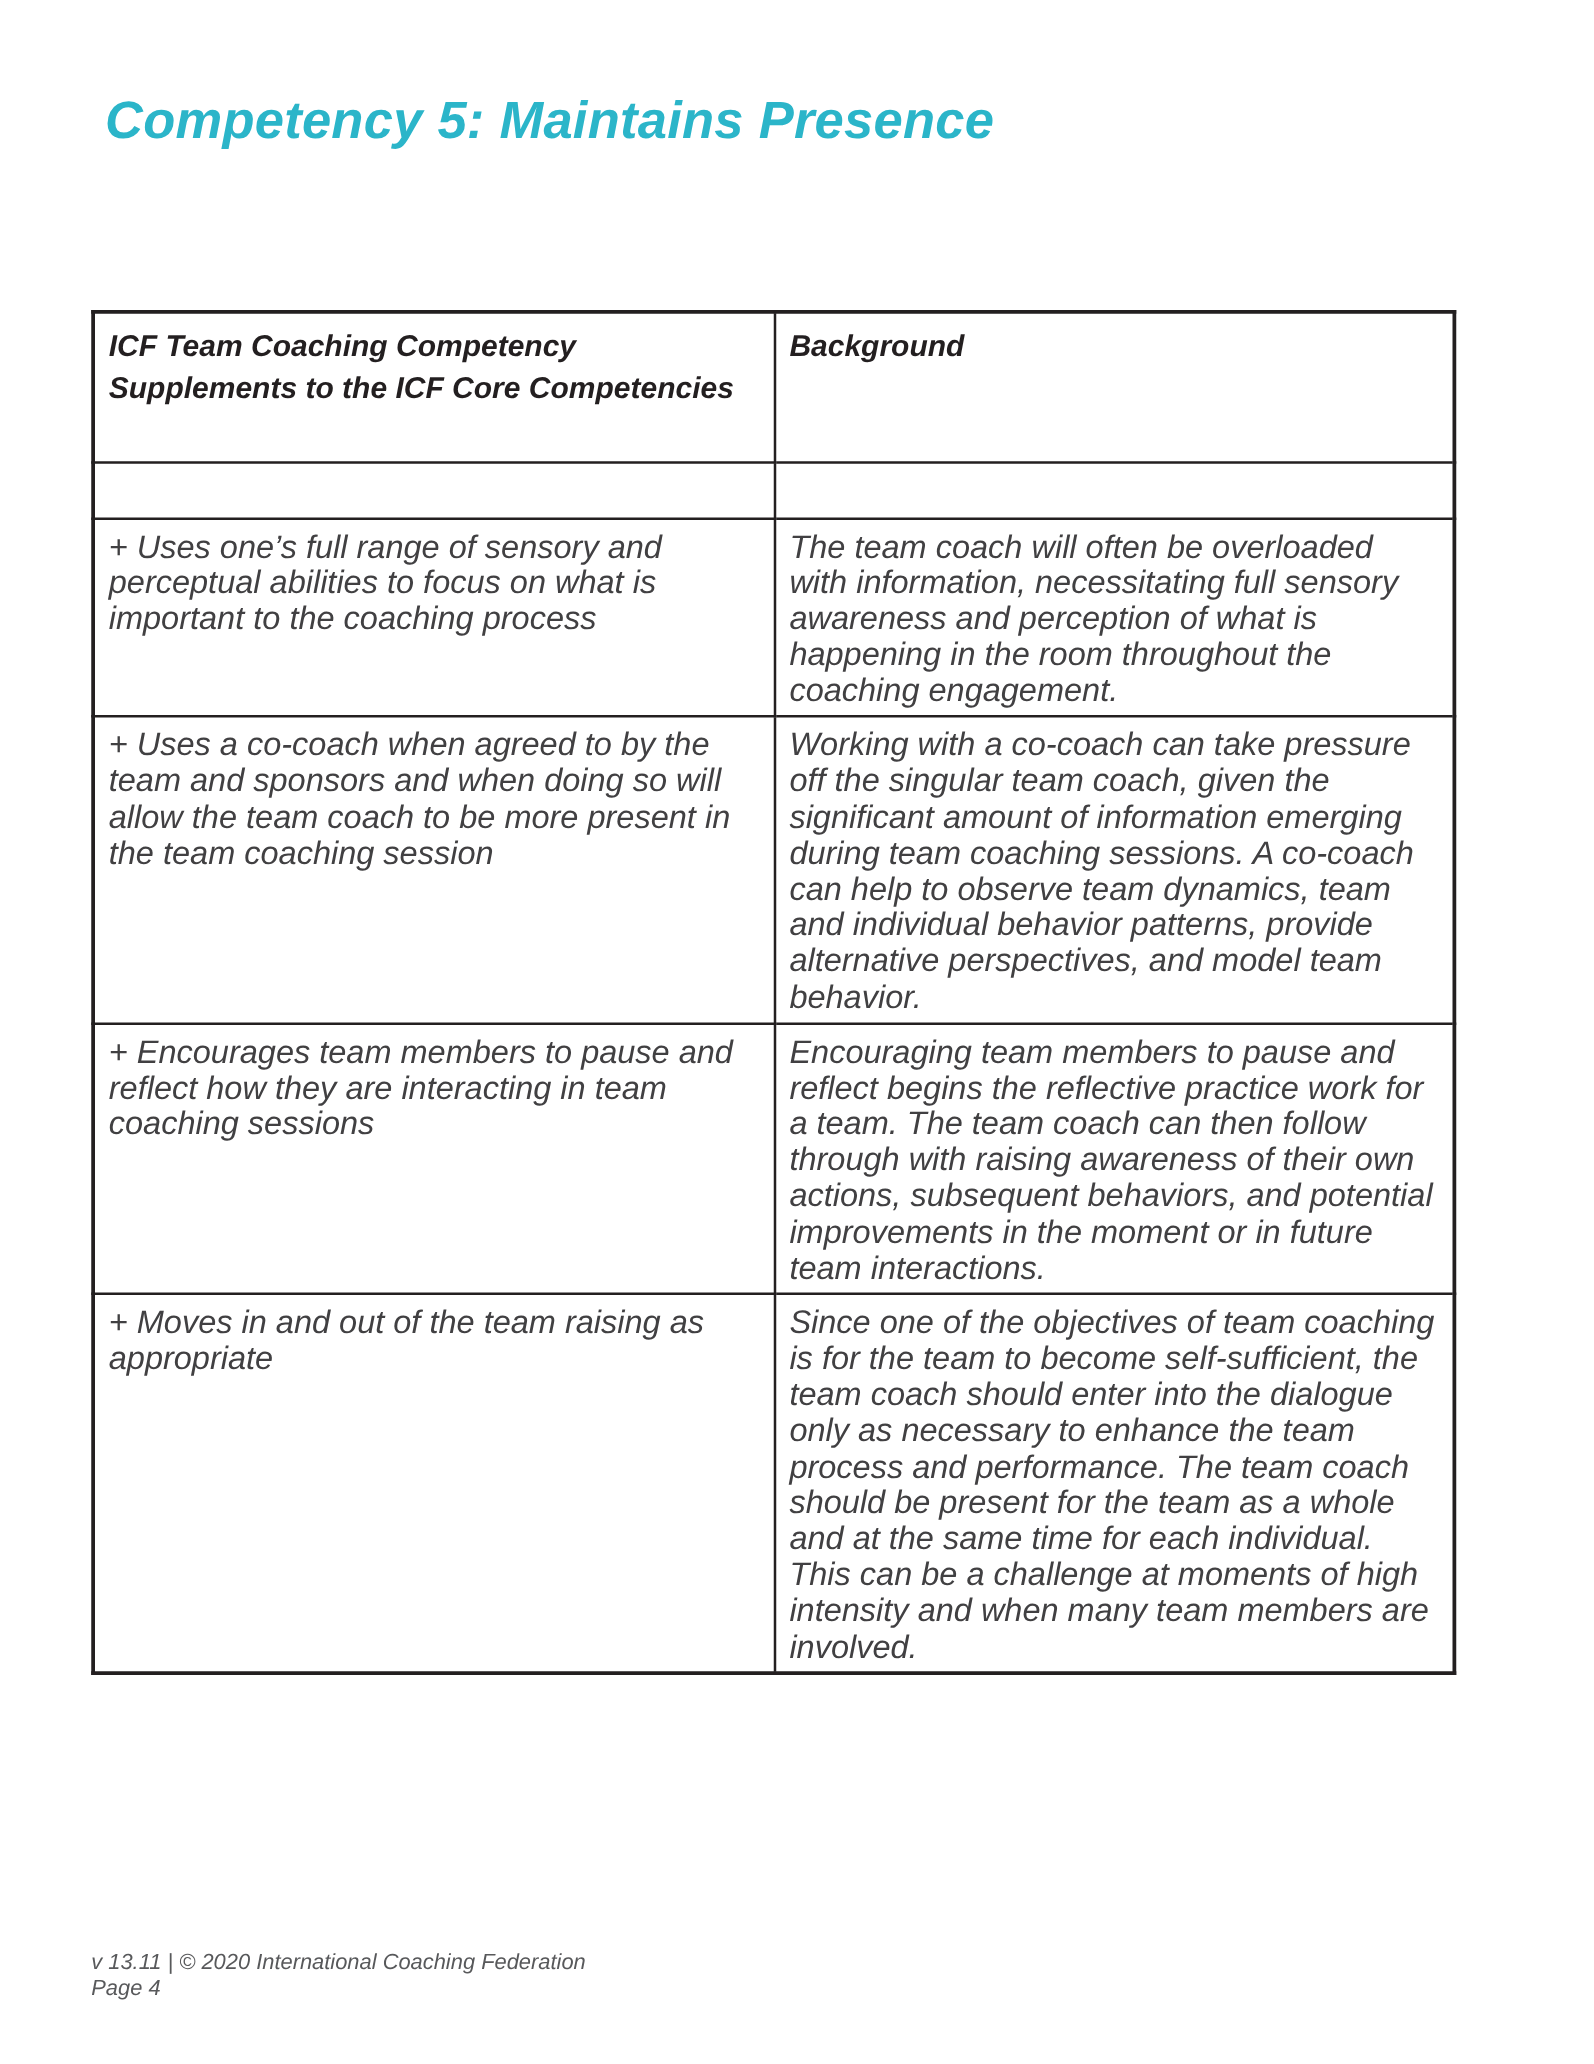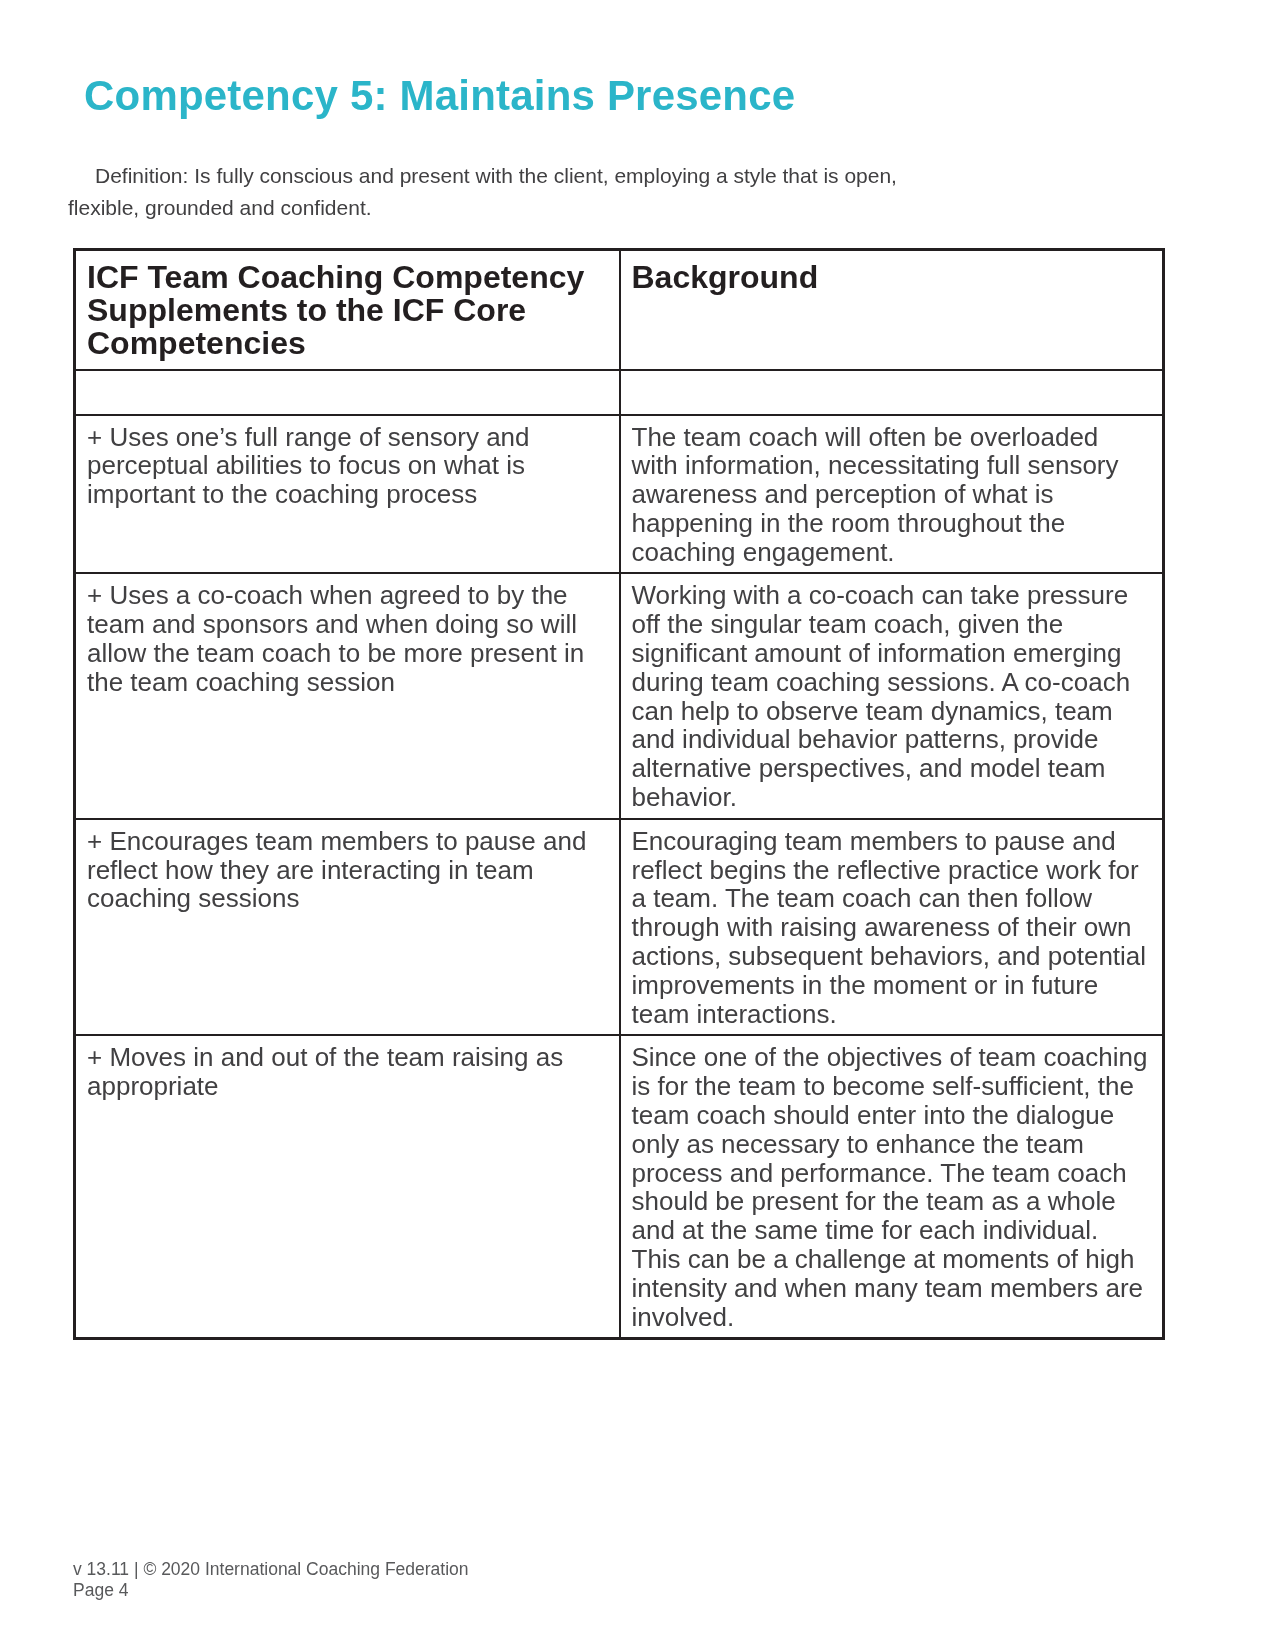--- a/index.html
+++ b/index.html
@@ -4,20 +4,21 @@
 <style>
   :root { --accent:#2BB5C9; --ink:#231F20; --body:#414042; --muted:#58595B; }
   * { margin:0; padding:0; box-sizing:border-box; }
   html,body { background:#ffffff; }
   .page {
     position:relative;
     width:1262px; height:1651px;
     background:#ffffff;
     font-family:"Liberation Sans", sans-serif;
     overflow:hidden;
+    font-style:italic;
   }
   .title {
     position:absolute; left:84px; top:72px;
     font-size:42px; font-weight:bold; letter-spacing:0.2px;
     color:var(--accent);
   }
   .definition {
     position:absolute; left:68px; top:160px; width:900px;
     font-size:21px; line-height:31.5px; color:var(--body);
     text-indent:27px;
@@ -30,21 +31,21 @@
   }
   table.comp-table td, table.comp-table th {
     border:2px solid var(--ink);
     vertical-align:top; text-align:left;
     padding:7px 12px 6px 11px;
     font-size:26px; line-height:28.8px; color:var(--body);
     font-weight:normal;
     word-wrap:break-word;
   }
   table.comp-table th {
-    font-size:32px; line-height:33px; font-weight:bold; color:var(--ink);
+    font-size:24px; line-height:33px; font-weight:bold; color:var(--ink);
     padding-top:10px;
   }
   tr.header-row { height:120px; }
   tr.empty-row { height:45px; }
   tr.row-0 { height:157px; }
   tr.row-1 { height:216px; }
   tr.row-2 { height:216px; }
   tr.row-3 { height:274px; }
   .footer {
     position:absolute; left:73px; right:70px; bottom:50px;
@@ -52,21 +53,20 @@
     font-size:17.5px; color:var(--muted);flex-direction:column;
   }
 </style>
 </head>
 <body>
 
 <div class="page">
 
   <h1 class="title">Competency 5: Maintains Presence</h1>
 
-  <p class="definition">Definition: Is fully conscious and present with the client, employing a style that is open, flexible, grounded and confident.</p>
 
   <table class="comp-table">
     <colgroup>
       <col style="width:545px">
       <col style="width:544px">
     </colgroup>
     <tbody>
       <tr class="header-row">
         <th>ICF Team Coaching Competency Supplements to the ICF Core Competencies</th>
         <th>Background</th>

